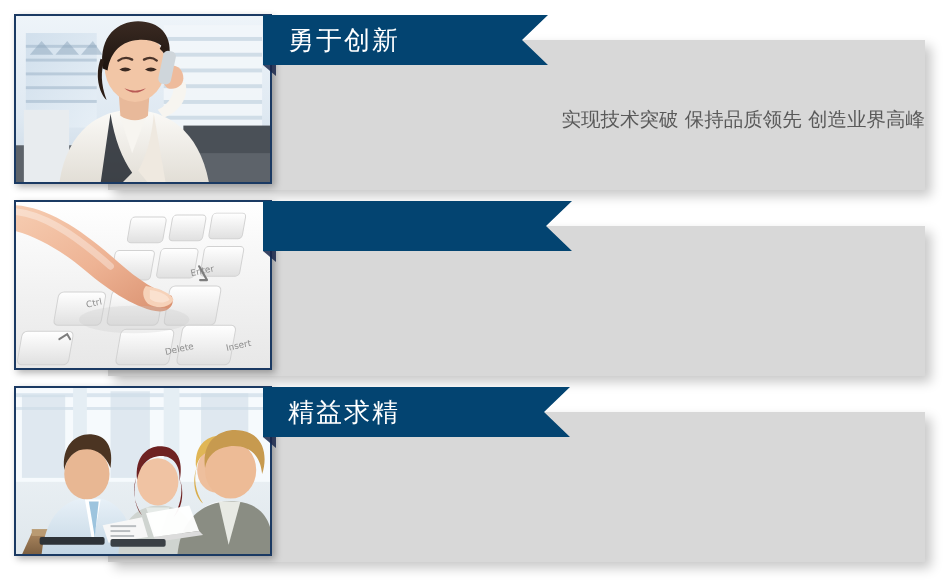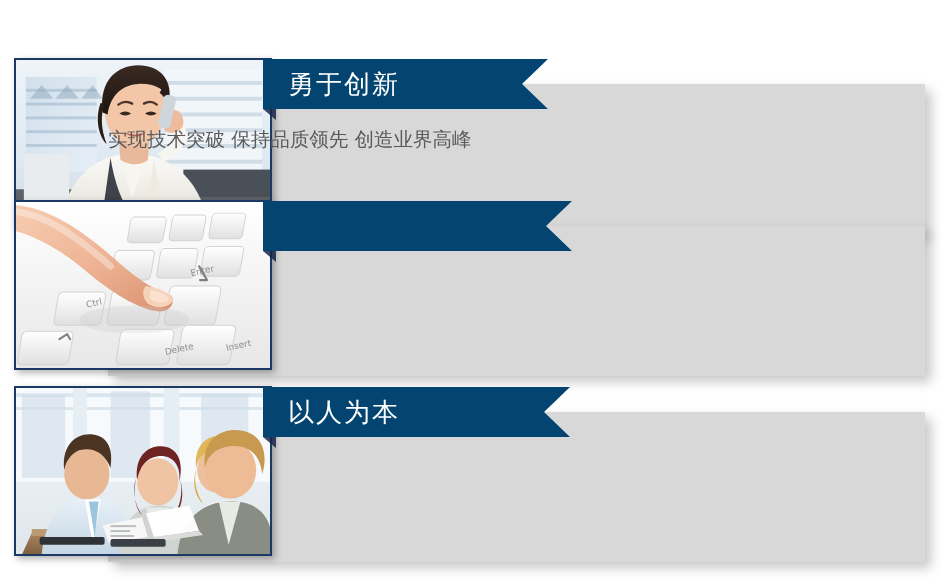--- a/index.html
+++ b/index.html
@@ -19,21 +19,21 @@
     width: 949px;
     height: 584px;
   }
 
   
   .card {
     position: absolute;
     left: 0;
     width: 949px;
   }
-  .card-1 { top: 0;   height: 196px; margin-top: 44px; }
+  .card-1 { top: 0;   height: 196px; }
   .card-2 { top: 186px; height: 196px; }
   .card-3 { top: 372px; height: 196px; }
 
   
   .panel {
     position: absolute;
     left: 108px;
     top: 40px;
     width: 817px;
     height: 150px;
@@ -103,23 +103,23 @@
   
   .body-text {
     position: absolute;
     color: #5a5a5a;
     font-size: 19.5px;
     line-height: 31px;
     white-space: pre-line;
   }
   .body-1 {
     left: 108px;
-    top: 80px;
+    top: 104px;
     width: 817px;
-    text-align: left;
+    text-align: right;
   }
   .body-2 {
     left: 288px;
     top: 258px;
     width: 628px;
     text-align: left;
   }
 </style>
 </head>
 <body>
@@ -343,17 +343,17 @@
           <rect x="96" y="145" width="20" height="2"></rect>
           <rect x="96" y="150" width="24" height="2"></rect>
         </g>
         <rect x="24" y="152" width="66" height="8" rx="2" fill="#2e3338"></rect>
         <rect x="96" y="154" width="56" height="8" rx="2" fill="#3a4045"></rect>
       </svg>
     </div>
 
     <div class="banner banner-3"></div>
     <div class="banner-fold"></div>
-    <div class="banner-title">以人为本</div>
+    <div class="banner-title">精益求精</div>
 
   </div>
 
 </div>
 
 </body></html>

